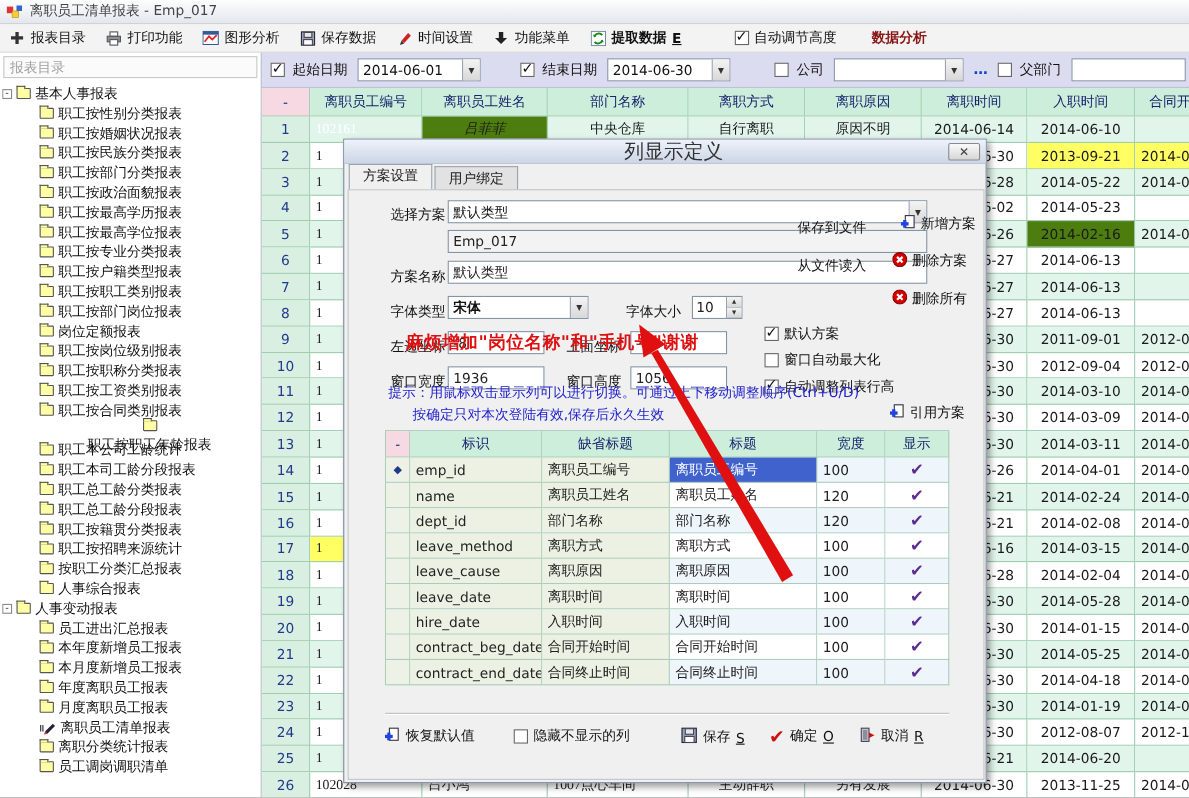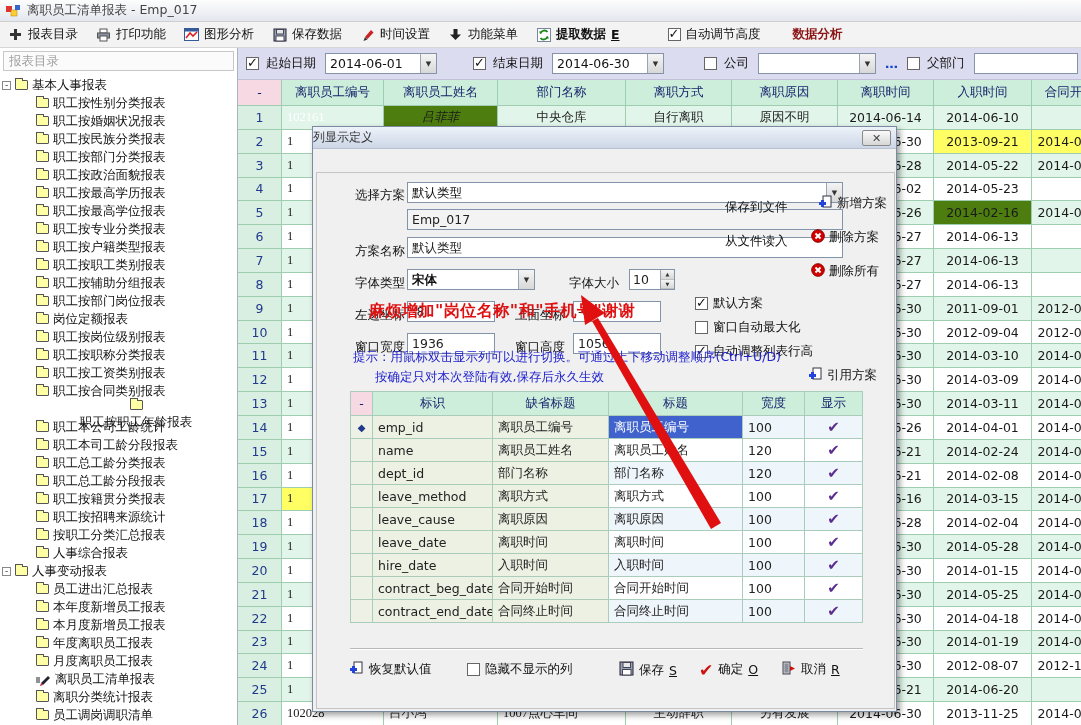--- a/index.html
+++ b/index.html
@@ -58,21 +58,21 @@
   .g-b .g-c{height:23.85px;color:#1a1a1a;}
   .g-c.numcell{background:#d9efe2;color:#223a8c;}
   .g-c.left{justify-content:flex-start;padding-left:5px;font-family:Liberation Serif, serif;}
   .g-c.sel{background:#3f62cc;color:#fff;}
   .g-c.hl{background:#ffff64;}
   
   .dialog{position:absolute;left:312px;top:126px;width:585px;height:586px;background:#f0f0f0;
           border:1px solid #7a8aa0;box-shadow:3px 3px 6px rgba(0,0,0,.38);z-index:40;}
   .dlg-title{position:absolute;left:0;top:0;width:100%;height:22px;
              background:linear-gradient(#eef3fa,#ccd6e6);border-bottom:1px solid #b8c2d2;
-             display:flex;align-items:center;padding-left:0;font-size:12px;color:#333;}
+             display:flex;align-items:center;padding-left:16px;font-size:18px;color:#333;justify-content:center;}
   .dlg-close{position:absolute;right:5px;top:3px;width:29px;height:16px;border:1px solid #8a8a8a;
              border-radius:2px;background:linear-gradient(#fafafa,#d6d6d6);display:flex;
              align-items:center;justify-content:center;font-size:11px;font-weight:bold;color:#444;}
   .tabs{position:absolute;left:4px;top:24px;height:21px;display:flex;gap:2px;}
   .tab{padding:2px 12px 0 12px;font-size:12.5px;border:1px solid #9aa4b0;border-bottom:none;
        background:#e2e2e2;color:#222;height:21px;}
   .tab.active{background:#f0f0f0;height:23px;margin-top:-2px;position:relative;z-index:2;}
   .dlg-body{position:absolute;left:3px;top:45px;width:579px;height:537px;border:1px solid #c4c4c4;
             background:#f0f0f0;}
   .dl{position:absolute;font-size:12.5px;color:#111;}
@@ -244,24 +244,20 @@
         <div class="trow" style="padding-left: 34px;">
           <span class="folder"></span>
           <span class="tlabel">职工按户籍类型报表</span>
         </div>
         <div class="trow" style="padding-left: 34px;">
           <span class="folder"></span>
           <span class="tlabel">职工按职工类别报表</span>
         </div>
         <div class="trow" style="padding-left: 34px;">
           <span class="folder"></span>
-          <span class="tlabel">职工按辅助分组报表</span>
-        </div>
-        <div class="trow" style="padding-left: 34px;">
-          <span class="folder"></span>
           <span class="tlabel">职工按部门岗位报表</span>
         </div>
         <div class="trow" style="padding-left: 34px;">
           <span class="folder"></span>
           <span class="tlabel">岗位定额报表</span>
         </div>
         <div class="trow" style="padding-left: 34px;">
           <span class="folder"></span>
           <span class="tlabel">职工按岗位级别报表</span>
         </div>
@@ -690,20 +686,24 @@
       </div>
     </div>
 
   <div class="dialog">
     <div class="dlg-title">
       <span>列显示定义</span>
     </div>
     <div class="dlg-close">
         <span>✕</span>
       </div>
+    <div class="tabs">
+      <div class="tab active">方案设置</div>
+      <div class="tab">用户绑定</div>
+    </div>
     <div class="dlg-body">
       <span class="dl" style="left:38px;top:14px">选择方案</span>
       <span class="combo" style="position:absolute;left:90px;top:9px;width:436px">
         <span class="combo-v">默认类型</span>
         <span class="combo-b">▼</span>
       </span>
       <span class="din gray" style="left:90px;top:36px;width:436px">Emp_017</span>
 
       <span class="dl" style="left:38px;top:70px">方案名称</span>
       <span class="din" style="left:90px;top:64px;width:436px">默认类型</span>

